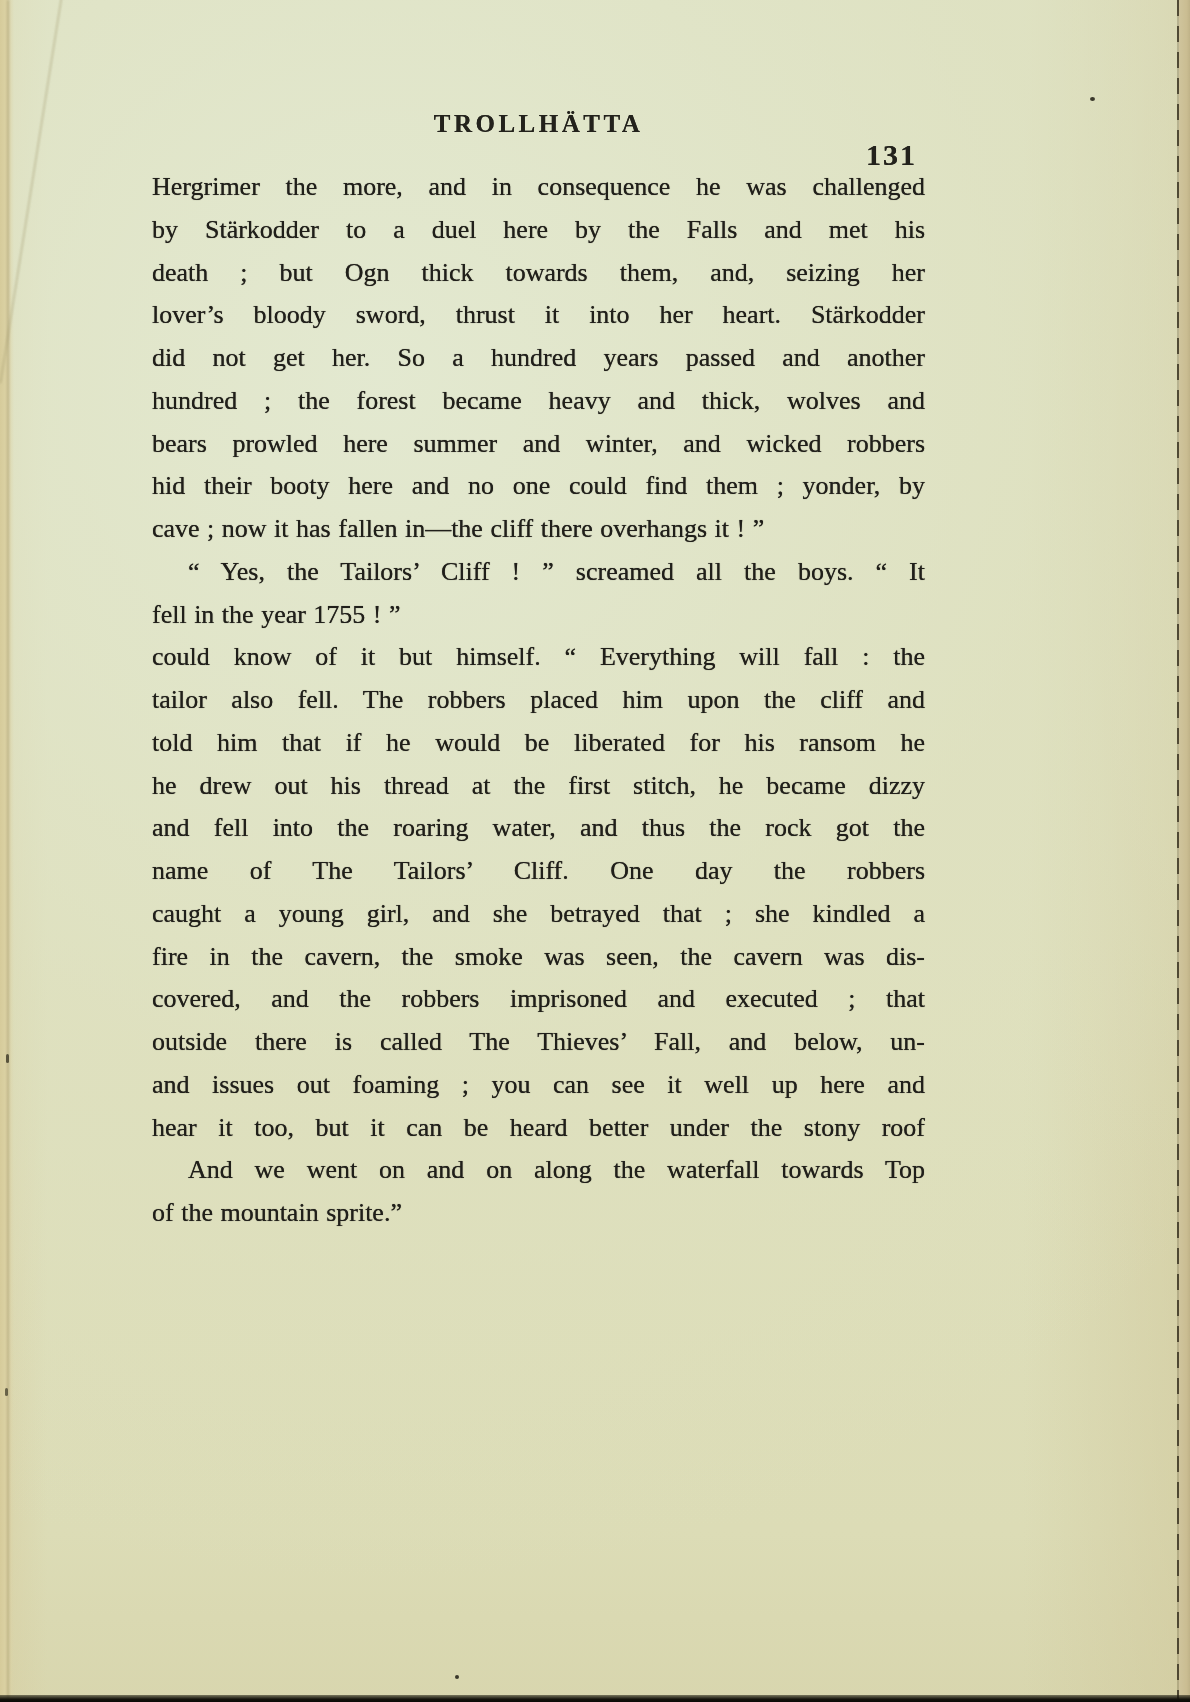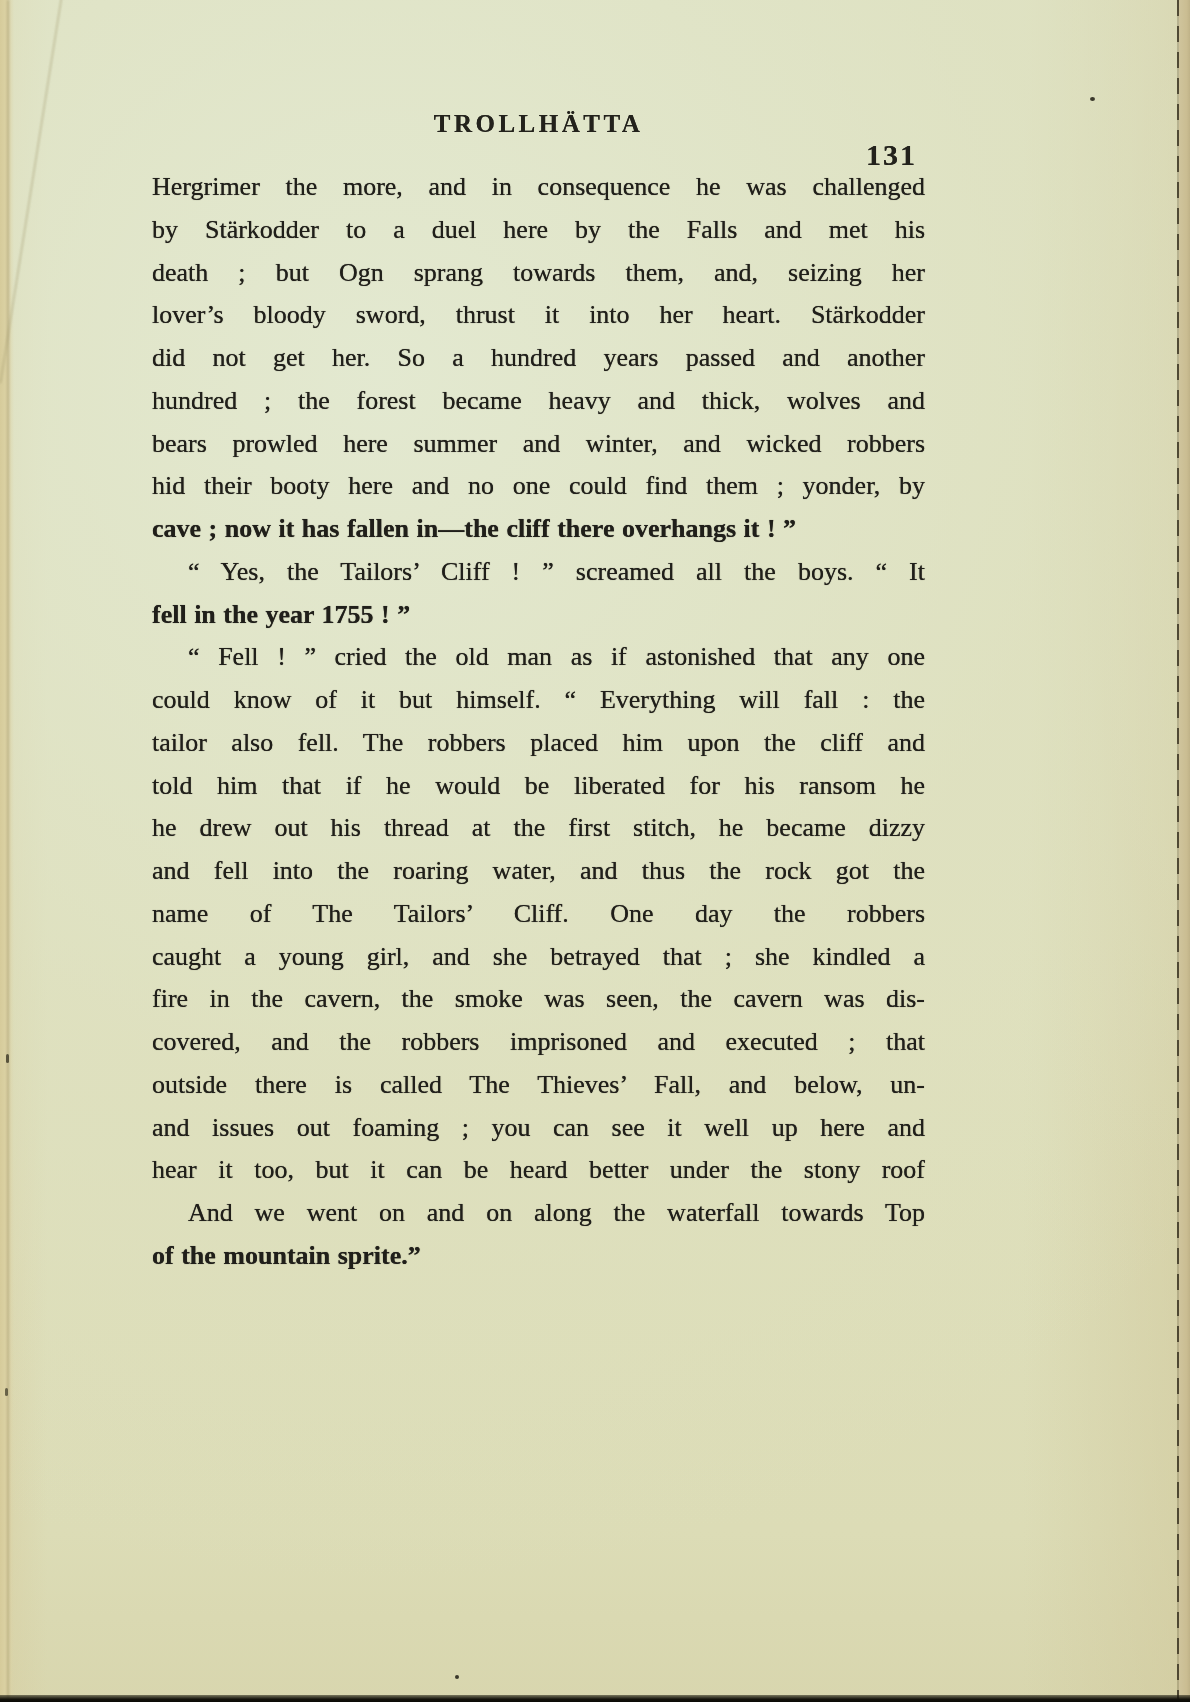--- a/index.html
+++ b/index.html
@@ -115,21 +115,21 @@
     line-height: 42.75px;
     height: 42.75px;
     text-align: justify;
     text-align-last: justify;
     white-space: normal;
     overflow: visible;
     color: #201f1a;
     text-shadow: 0 0 0.7px rgba(30,28,22,0.9);
     word-spacing: 1px;
   }
-  .line.last { text-align-last: left; font-weight: bold; }
+  .line.last { text-align-last: left; }
   .line.indent { text-indent: 36px; }
 </style>
 </head>
 <body>
 
 <div class="page">
 
   <div class="edge-left"></div>
   <div class="crease-left"></div>
   <div class="crease-diagonal"></div>
@@ -142,30 +142,29 @@
   <div class="speck s4"></div>
 
   <div class="header">
     <div class="running-title">TROLLHÄTTA</div>
     <div class="page-number">131</div>
   </div>
 
   <div class="text-block">
       <div class="line">Hergrimer the more, and in consequence he was challenged</div>
       <div class="line">by Stärkodder to a duel here by the Falls and met his</div>
-      <div class="line">death ; but Ogn sprang towards them, and, seizing her</div>
+      <div class="line">death ; but Ogn thick towards them, and, seizing her</div>
       <div class="line">lover’s bloody sword, thrust it into her heart.  Stärkodder</div>
       <div class="line">did not get her.  So a hundred years passed and another</div>
       <div class="line">hundred ; the forest became heavy and thick, wolves and</div>
       <div class="line">bears prowled here summer and winter, and wicked robbers</div>
       <div class="line">hid their booty here and no one could find them ; yonder, by</div>
       <div class="line last">cave ; now it has fallen in—the cliff there overhangs it ! ”</div>
       <div class="line indent">“ Yes, the Tailors’ Cliff ! ” screamed all the boys.  “ It</div>
       <div class="line last">fell in the year 1755 ! ”</div>
-      <div class="line indent">“ Fell ! ” cried the old man as if astonished that any one</div>
       <div class="line">could know of it but himself.  “ Everything will fall : the</div>
       <div class="line">tailor also fell.  The robbers placed him upon the cliff and</div>
       <div class="line">told him that if he would be liberated for his ransom he</div>
       <div class="line">he drew out his thread at the first stitch, he became dizzy</div>
       <div class="line">and fell into the roaring water, and thus the rock got the</div>
       <div class="line">name of The Tailors’ Cliff.  One day the robbers</div>
       <div class="line">caught a young girl, and she betrayed that ; she kindled a</div>
       <div class="line">fire in the cavern, the smoke was seen, the cavern was dis-</div>
       <div class="line">covered, and the robbers imprisoned and executed ; that</div>
       <div class="line">outside there is called The Thieves’ Fall, and below, un-</div>

